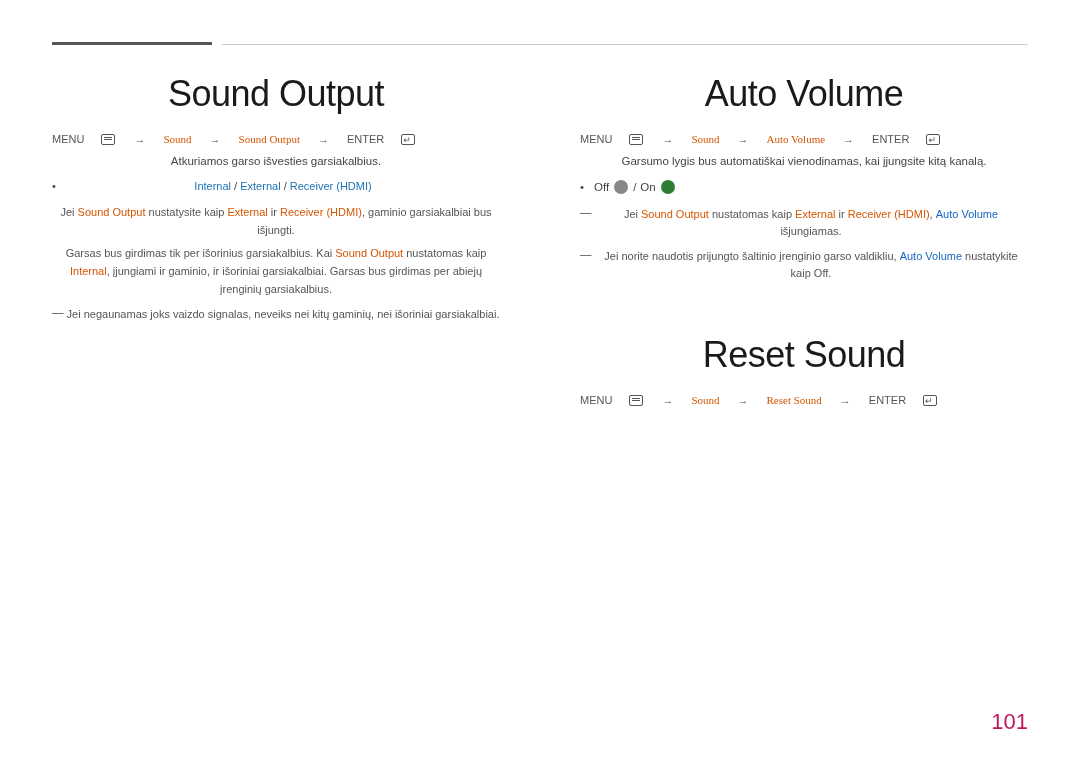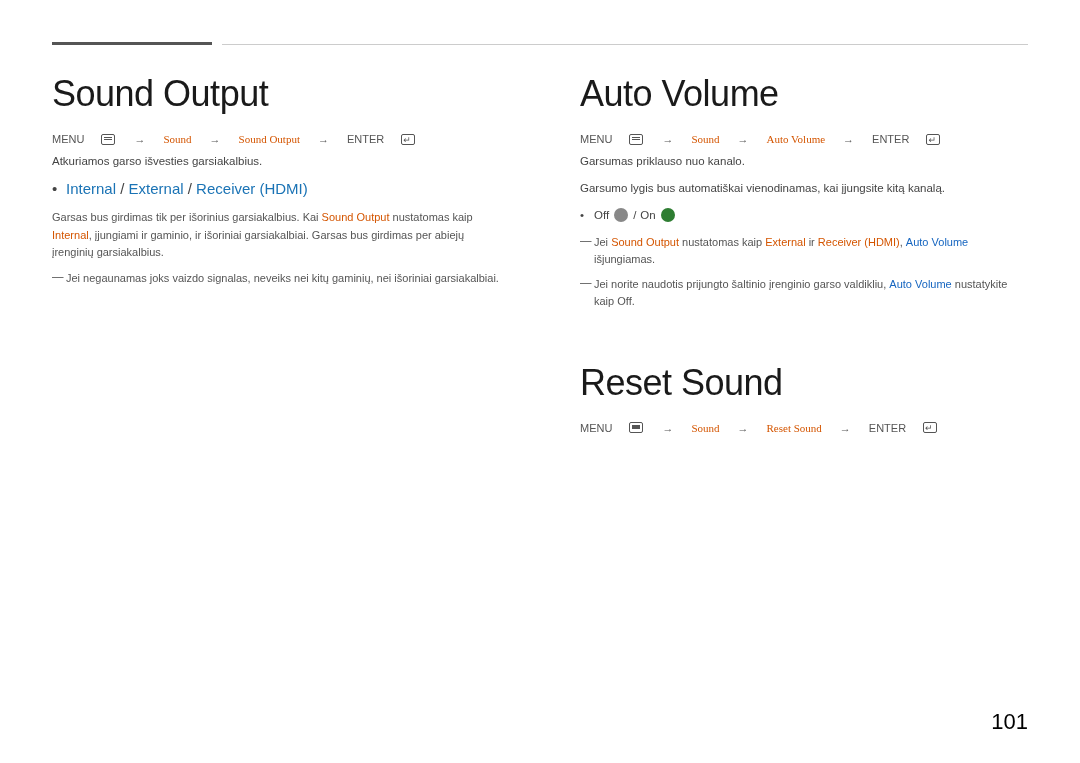--- a/index.html
+++ b/index.html
@@ -34,20 +34,21 @@
     .top-rule-right {
       flex: 1;
       height: 1px;
       background: #ccc;
       margin-top: 4px;
     }
     .columns {
       display: flex;
       gap: 40px;
       flex: 1;
+      text-align: center;
     }
     .col-left {
       flex: 1;
       padding-right: 20px;
     }
     .col-right {
       flex: 1;
       padding-left: 20px;
     }
     .section-title {
@@ -114,21 +115,21 @@
       font-size: 11.5px;
       color: #444;
       margin-bottom: 10px;
       line-height: 1.5;
     }
     .bullet-list {
       list-style: none;
       margin: 8px 0 12px 0;
     }
     .bullet-list li {
-      font-size: 15px;
+      font-size: 11px;
       color: #444;
       padding-left: 14px;
       position: relative;
       margin-bottom: 11px;
     }
     .bullet-list li::before {
       content: '•';
       position: absolute;
       left: 0;
       color: #444;
@@ -193,21 +194,21 @@
       height: 30px;
     }
     .reset-section {
       margin-top: 16px;
     }
     .page-number {
       position: absolute;
       bottom: 28px;
       right: 52px;
       font-size: 22px;
-      color: #000000;
+      color: #be185d;
       font-weight: 300;
       margin-left: 10px;
     }
     .menu-path-link {
       color: #1565c0;
       font-weight: 500;
     }
     .menu-path-link.orange {
       color: #d45500;
       font-family: Liberation Serif, serif;
@@ -245,20 +246,23 @@
         <li>
           <span class="text-blue">Internal</span>
           <span> / </span>
           <span class="text-blue">External</span>
           <span> / </span>
           <span class="text-blue">Receiver (HDMI)</span>
         </li>
       </ul>
 
       <p class="body-para">
+        Jei <span class="highlight-orange">Sound Output</span> nustatysite kaip <span class="highlight-orange">External</span> ir <span class="highlight-orange">Receiver (HDMI)</span>, gaminio garsiakalbiai bus išjungti.
+      </p>
+      <p class="body-para">
         Garsas bus girdimas tik per išorinius garsiakalbius. Kai <span class="highlight-orange">Sound Output</span> nustatomas kaip <span class="highlight-orange">Internal</span>, įjungiami ir gaminio, ir išoriniai garsiakalbiai. Garsas bus girdimas per abiejų įrenginių garsiakalbius.
       </p>
 
       <div class="note-block">
         <p class="note-text">Jei negaunamas joks vaizdo signalas, neveiks nei kitų gaminių, nei išoriniai garsiakalbiai.</p>
       </div>
     </div>
 
     <div class="col-right">
 
@@ -269,21 +273,20 @@
         <span class="menu-icon"></span>
         <span class="arrow">→</span>
         <span class="menu-path-link orange">Sound</span>
         <span class="arrow">→</span>
         <span class="menu-path-link orange">Auto Volume</span>
         <span class="arrow">→</span>
         <span>ENTER</span>
         <span class="enter-icon"></span>
       </div>
 
-      <p class="section-desc">Garsumas priklauso nuo kanalo.</p>
       <p class="section-desc">Garsumo lygis bus automatiškai vienodinamas, kai įjungsite kitą kanalą.</p>
 
       <ul class="off-on-list">
         <li>
           <span>Off</span>
           <span class="circle-icon circle-grey"></span>
           <span> / </span>
           <span>On</span>
           <span class="circle-icon circle-green"></span>
         </li>

